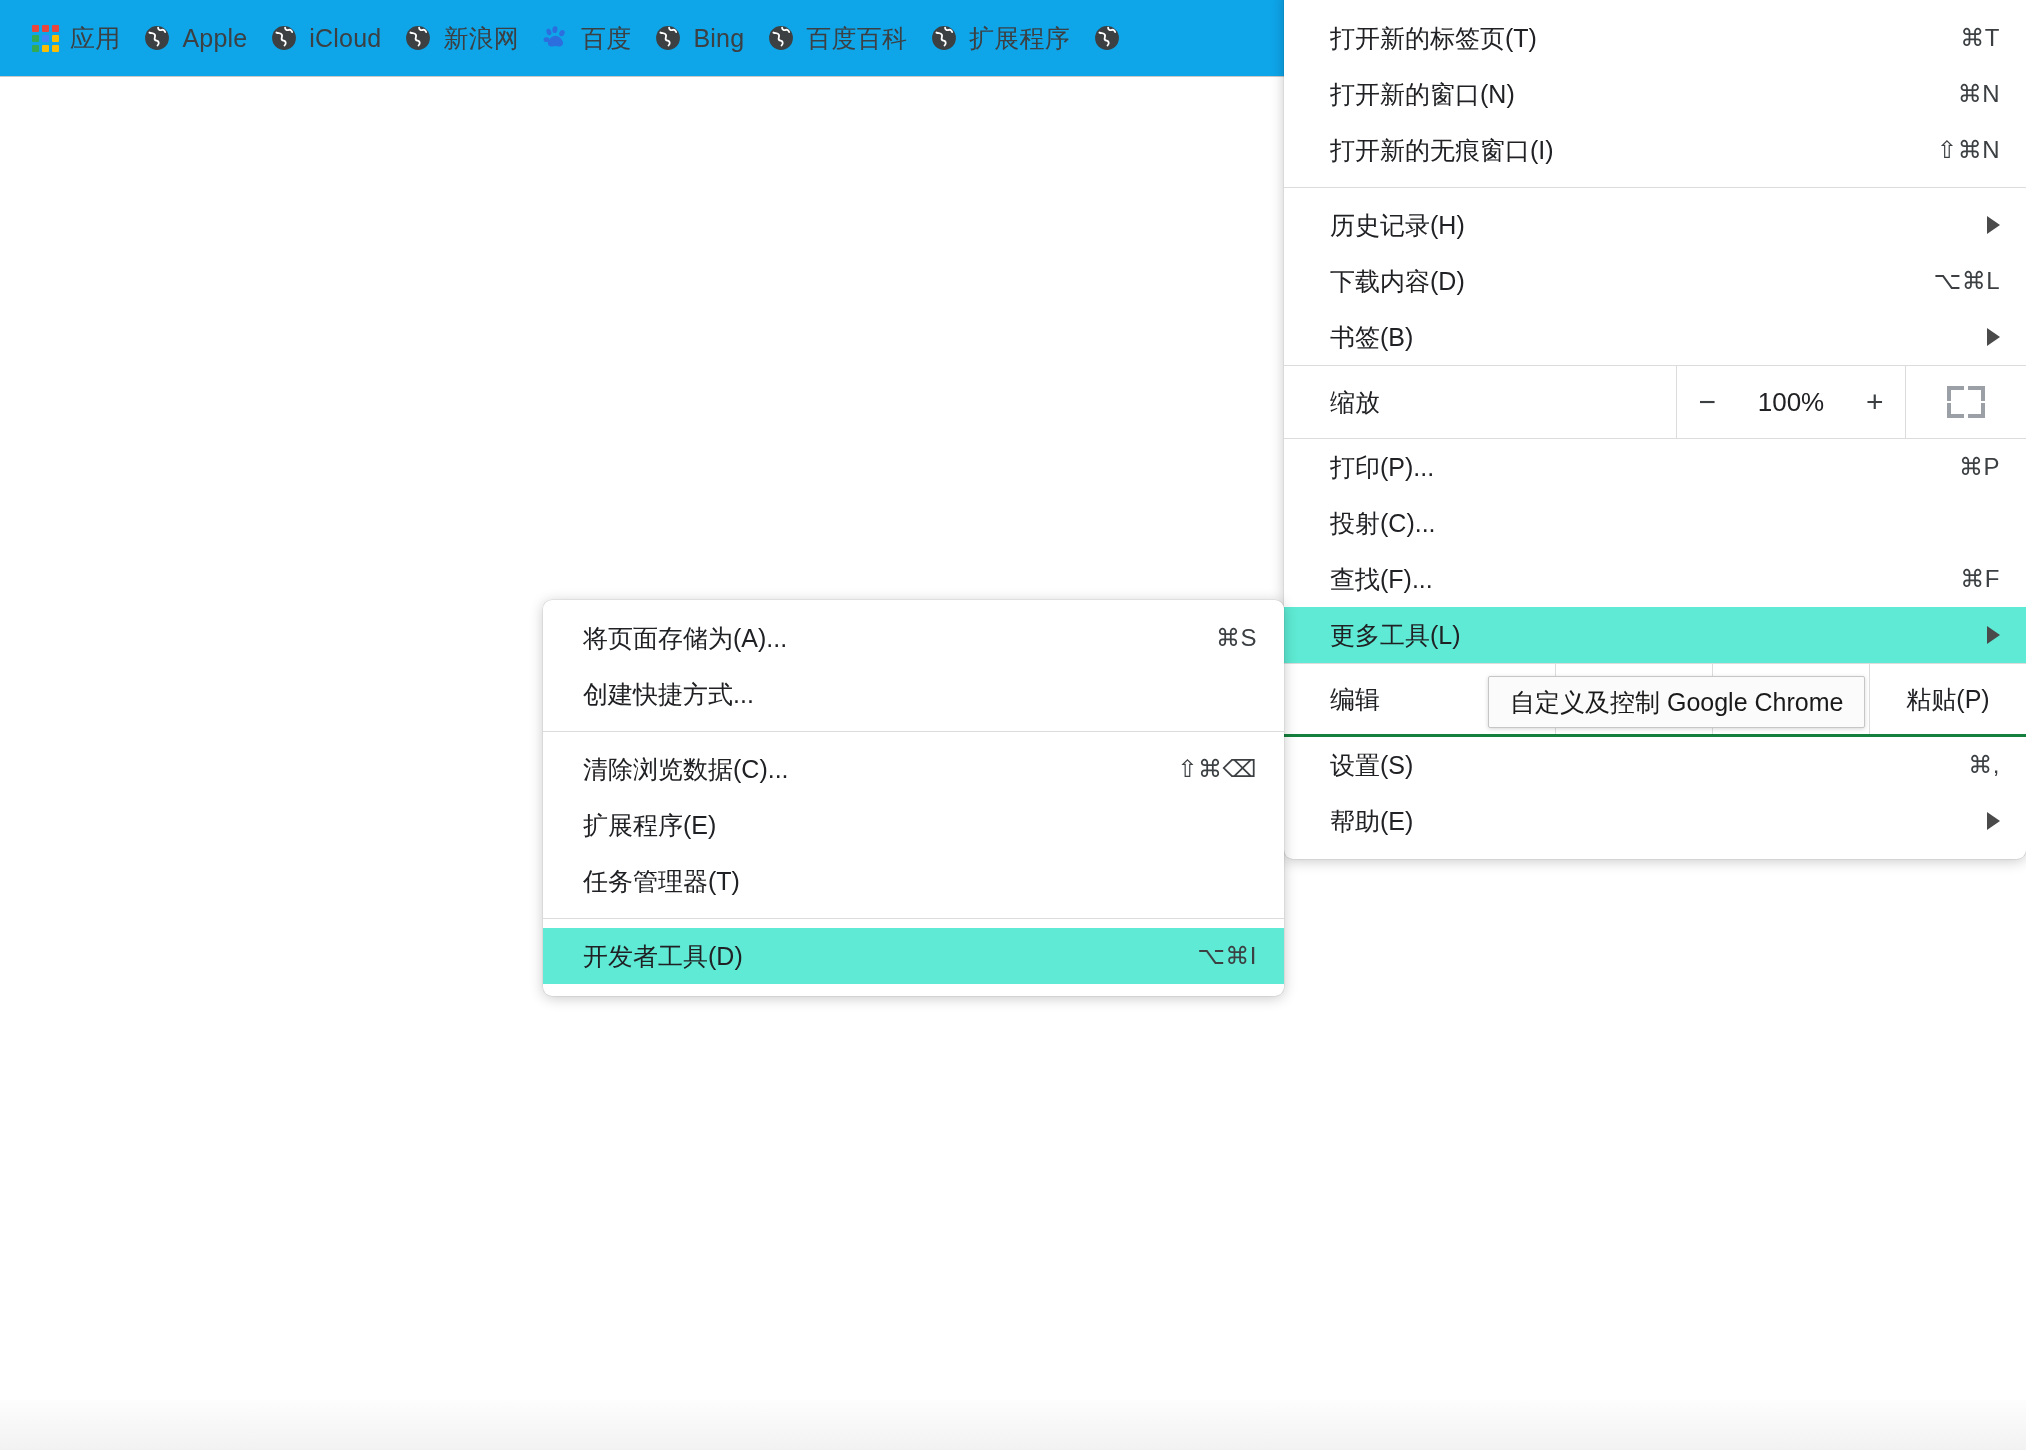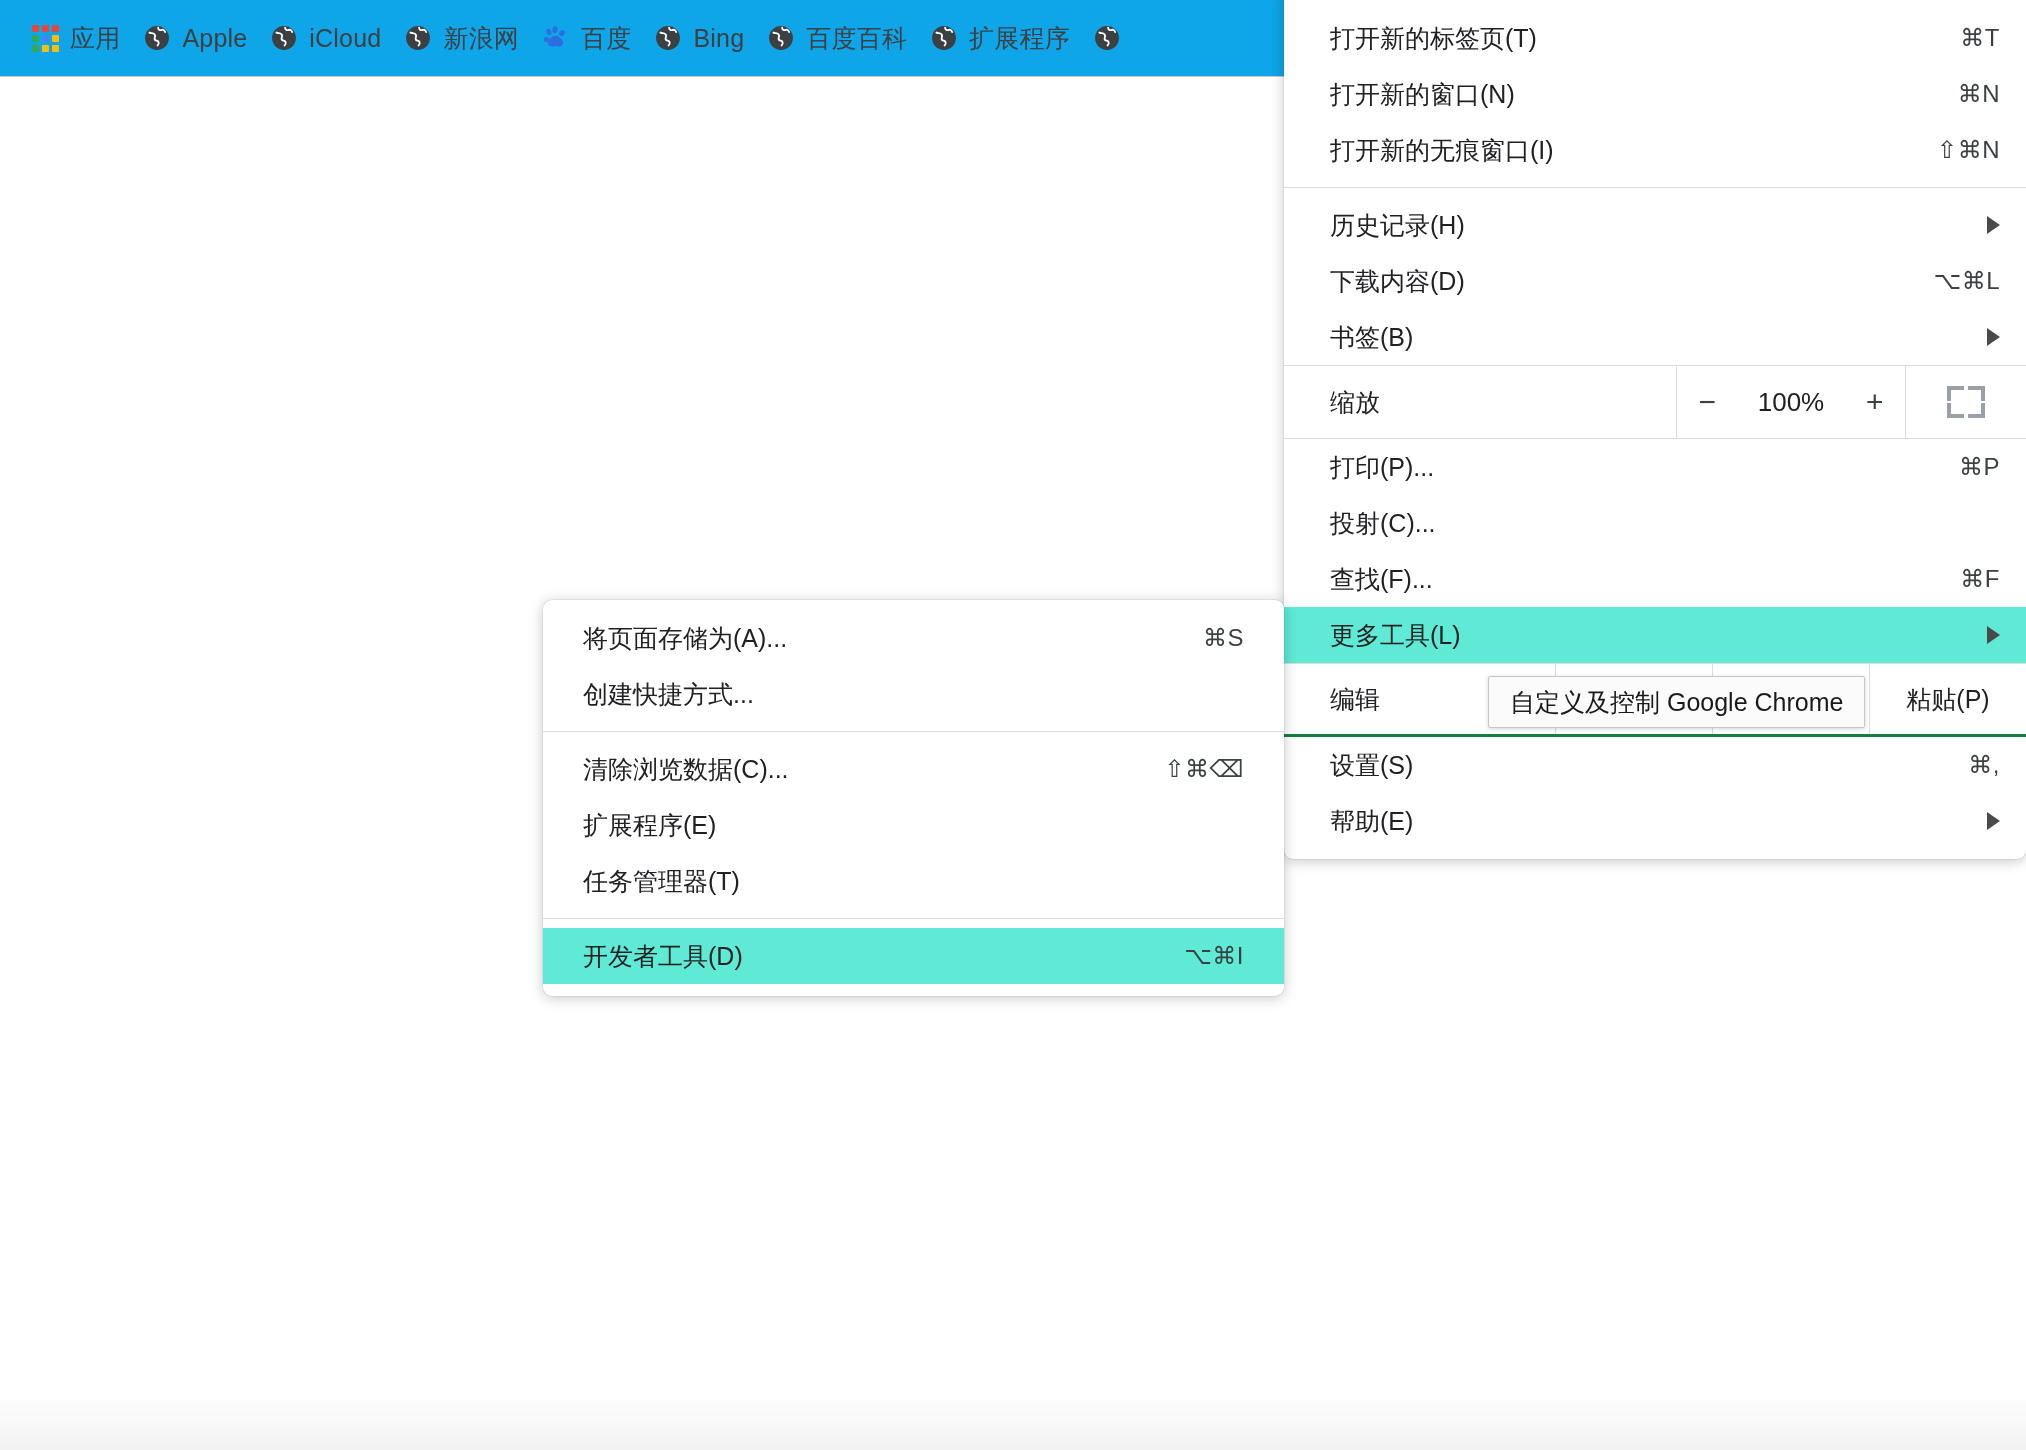--- a/index.html
+++ b/index.html
@@ -209,21 +209,21 @@
     border-left: 1px solid #dcdcdc;
   }
 
   
   #tools-submenu {
     left: 543px;
     top: 600px;
     width: 741px;
     padding: 10px 0 12px 0;
   }
-  #tools-submenu .mi { padding-left: 40px; padding-right: 40px; }
+  #tools-submenu .mi { padding-left: 40px; padding-right: 27px; }
 
   
   #tooltip {
     position: absolute;
     left: 1488px;
     top: 676px;
     height: 50px;
     display: flex;
     align-items: center;
     padding: 0 21px;

